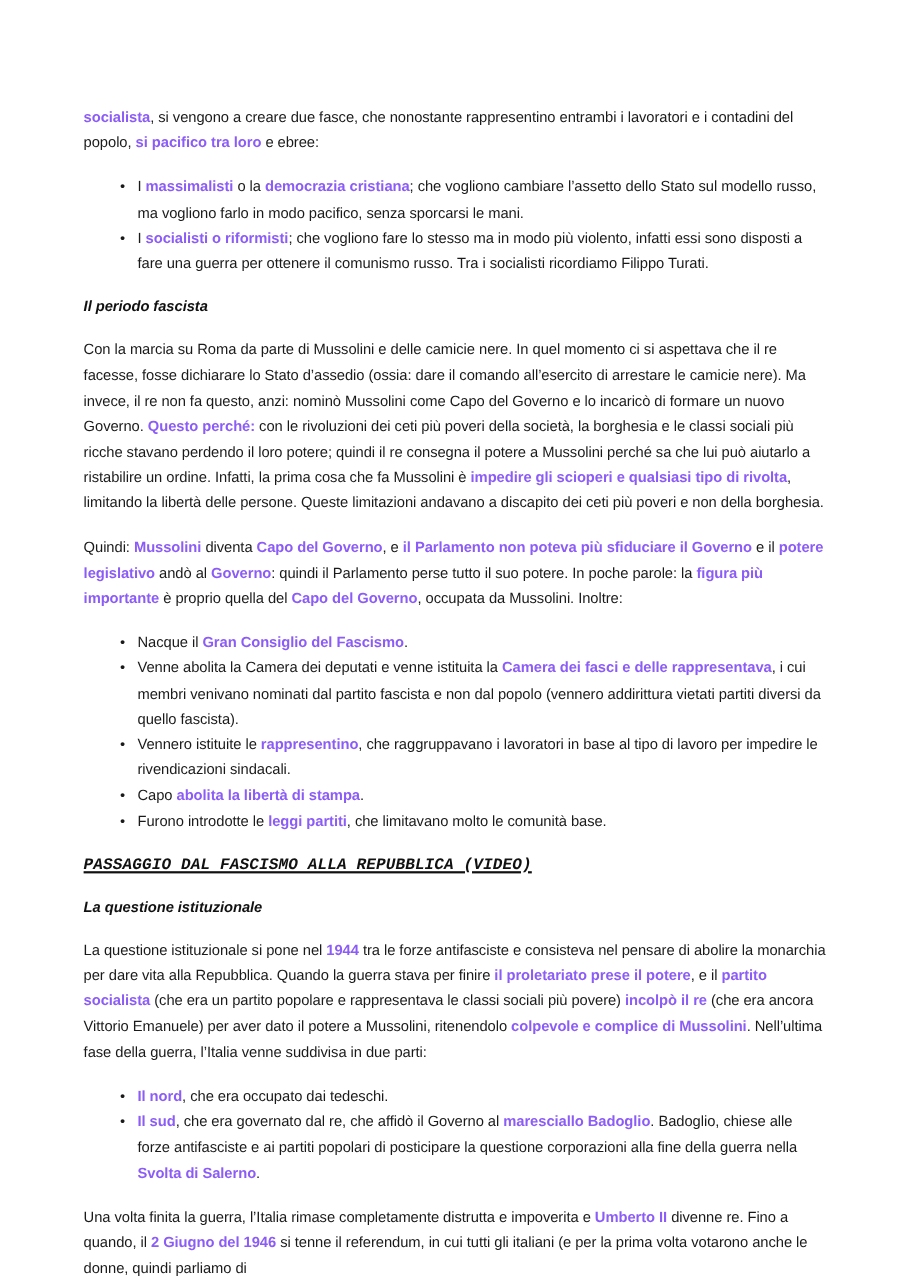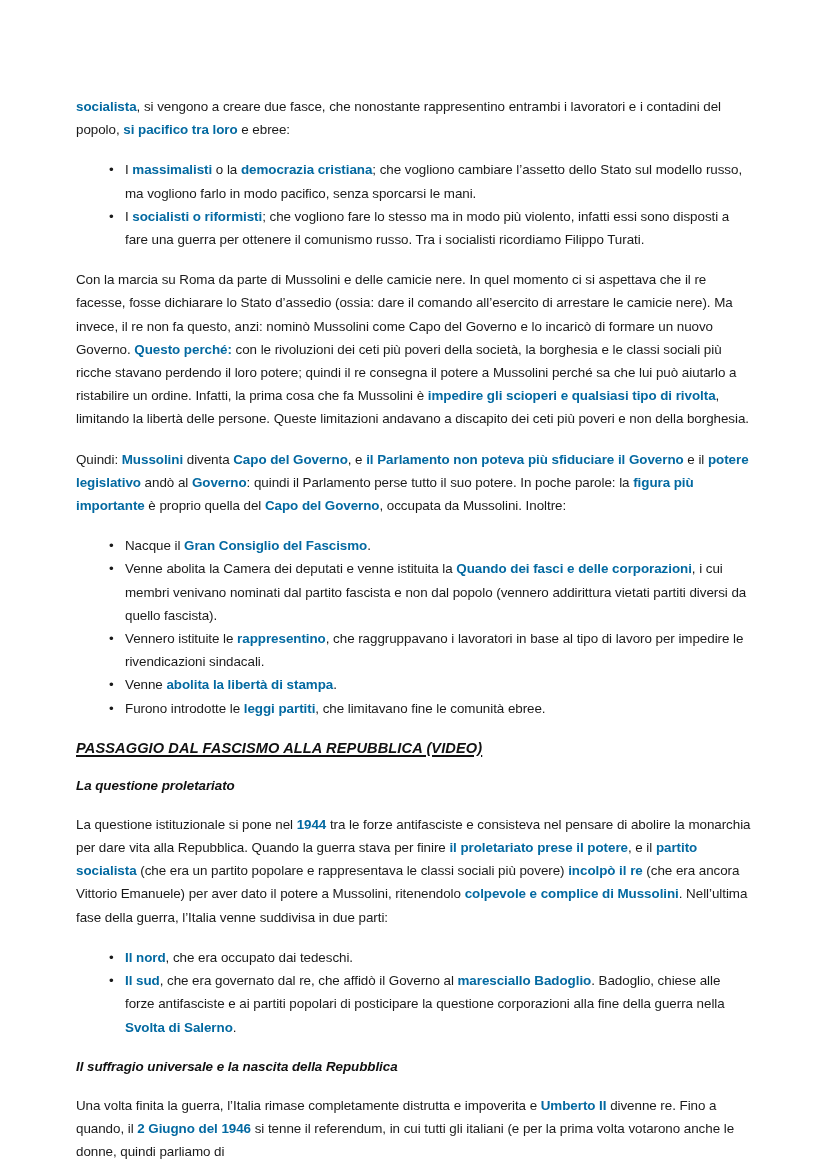--- a/index.html
+++ b/index.html
@@ -45,21 +45,21 @@
     line-height: 22px;
     font-weight: bold;
     font-style: italic;
     text-decoration: underline;
     text-underline-offset: 2px;
     text-decoration-thickness: 1.6px;
     color: #111111;
     letter-spacing: 0.1px;
     display: block;
   }
-  h2.section-heading .inner { display: inline; }
+  h2.section-heading .inner { display: inline; font-family: Liberation Mono, monospace; }
 
   h3.sub-heading {
     margin: 0 0 16px 0;
     font-size: 13.4px;
     line-height: 22px;
     font-weight: bold;
     font-style: italic;
     color: #111111;
     letter-spacing: -0.05px;
   }
@@ -81,44 +81,44 @@
   }
   ul.bullets li .marker {
     position: absolute;
     left: 33px;
     top: 0;
     line-height: 23.2px;
     font-size: 13.4px;
     color: #1a1a1a;
   }
 
-  b, strong { font-weight: bold; color: #0369a1; }
+  b, strong { font-weight: bold; color: #8b5cf6; }
 </style>
 </head>
 <body>
 
 <div class="page">
   <div class="content" id="doc-body">
       <p class="para"><strong>socialista</strong><span>, si vengono a creare due fasce, che nonostante rappresentino entrambi i lavoratori e i contadini del popolo, </span><strong>si pacifico tra loro</strong><span> e ebree:</span></p>
       <ul class="bullets">
         <li><span class="marker">•</span><span>I </span><strong>massimalisti</strong><span> o la </span><strong>democrazia cristiana</strong><span>; che vogliono cambiare l’assetto dello Stato sul modello russo, ma vogliono farlo in modo pacifico, senza sporcarsi le mani.</span></li>
         <li><span class="marker">•</span><span>I </span><strong>socialisti o riformisti</strong><span>; che vogliono fare lo stesso ma in modo più violento, infatti essi sono disposti a fare una guerra per ottenere il comunismo russo. Tra i socialisti ricordiamo Filippo Turati.</span></li>
       </ul>
+      <h3 class="sub-heading">Il periodo fascista</h3>
       <p class="para"><span>Con la marcia su Roma da parte di Mussolini e delle camicie nere. In quel momento ci si aspettava che il re facesse, fosse dichiarare lo Stato d’assedio (ossia: dare il comando all’esercito di arrestare le camicie nere). Ma invece, il re non fa questo, anzi: nominò Mussolini come Capo del Governo e lo incaricò di formare un nuovo Governo. </span><strong>Questo perché:</strong><span> con le rivoluzioni dei ceti più poveri della società, la borghesia e le classi sociali più ricche stavano perdendo il loro potere; quindi il re consegna il potere a Mussolini perché sa che lui può aiutarlo a ristabilire un ordine. Infatti, la prima cosa che fa Mussolini è </span><strong>impedire gli scioperi e qualsiasi tipo di rivolta</strong><span>, limitando la libertà delle persone. Queste limitazioni andavano a discapito dei ceti più poveri e non della borghesia.</span></p>
       <p class="para"><span>Quindi: </span><strong>Mussolini</strong><span> diventa </span><strong>Capo del Governo</strong><span>, e </span><strong>il Parlamento non poteva più sfiduciare il Governo</strong><span> e il </span><strong>potere legislativo</strong><span> andò al </span><strong>Governo</strong><span>: quindi il Parlamento perse tutto il suo potere. In poche parole: la </span><strong>figura più importante</strong><span> è proprio quella del </span><strong>Capo del Governo</strong><span>, occupata da Mussolini. Inoltre:</span></p>
       <ul class="bullets">
         <li><span class="marker">•</span><span>Nacque il </span><strong>Gran Consiglio del Fascismo</strong><span>.</span></li>
-        <li><span class="marker">•</span><span>Venne abolita la Camera dei deputati e venne istituita la </span><strong>Quando dei fasci e delle corporazioni</strong><span>, i cui membri venivano nominati dal partito fascista e non dal popolo (vennero addirittura vietati partiti diversi da quello fascista).</span></li>
+        <li><span class="marker">•</span><span>Venne abolita la Camera dei deputati e venne istituita la </span><strong>Camera dei fasci e delle rappresentava</strong><span>, i cui membri venivano nominati dal partito fascista e non dal popolo (vennero addirittura vietati partiti diversi da quello fascista).</span></li>
         <li><span class="marker">•</span><span>Vennero istituite le </span><strong>rappresentino</strong><span>, che raggruppavano i lavoratori in base al tipo di lavoro per impedire le rivendicazioni sindacali.</span></li>
-        <li><span class="marker">•</span><span>Venne </span><strong>abolita la libertà di stampa</strong><span>.</span></li>
-        <li><span class="marker">•</span><span>Furono introdotte le </span><strong>leggi partiti</strong><span>, che limitavano fine le comunità ebree.</span></li>
+        <li><span class="marker">•</span><span>Capo </span><strong>abolita la libertà di stampa</strong><span>.</span></li>
+        <li><span class="marker">•</span><span>Furono introdotte le </span><strong>leggi partiti</strong><span>, che limitavano molto le comunità base.</span></li>
       </ul>
       <h2 class="section-heading"><span class="inner">PASSAGGIO DAL FASCISMO ALLA REPUBBLICA (VIDEO)</span></h2>
-      <h3 class="sub-heading">La questione proletariato</h3>
+      <h3 class="sub-heading">La questione istituzionale</h3>
       <p class="para"><span>La questione istituzionale si pone nel </span><strong>1944</strong><span> tra le forze antifasciste e consisteva nel pensare di abolire la monarchia per dare vita alla Repubblica. Quando la guerra stava per finire </span><strong>il proletariato prese il potere</strong><span>, e il </span><strong>partito socialista</strong><span> (che era un partito popolare e rappresentava le classi sociali più povere) </span><strong>incolpò il re</strong><span> (che era ancora Vittorio Emanuele) per aver dato il potere a Mussolini, ritenendolo </span><strong>colpevole e complice di Mussolini</strong><span>. Nell’ultima fase della guerra, l’Italia venne suddivisa in due parti:</span></p>
       <ul class="bullets">
         <li><span class="marker">•</span><strong>Il nord</strong><span>, che era occupato dai tedeschi.</span></li>
         <li><span class="marker">•</span><strong>Il sud</strong><span>, che era governato dal re, che affidò il Governo al </span><strong>maresciallo Badoglio</strong><span>. Badoglio, chiese alle forze antifasciste e ai partiti popolari di posticipare la questione corporazioni alla fine della guerra nella </span><strong>Svolta di Salerno</strong><span>.</span></li>
       </ul>
-      <h3 class="sub-heading">Il suffragio universale e la nascita della Repubblica</h3>
       <p class="para"><span>Una volta finita la guerra, l’Italia rimase completamente distrutta e impoverita e </span><strong>Umberto II</strong><span> divenne re. Fino a quando, il </span><strong>2 Giugno del 1946</strong><span> si tenne il referendum, in cui tutti gli italiani (e per la prima volta votarono anche le donne, quindi parliamo di </span></p>
     </div>
 </div>
 
 </body></html>

